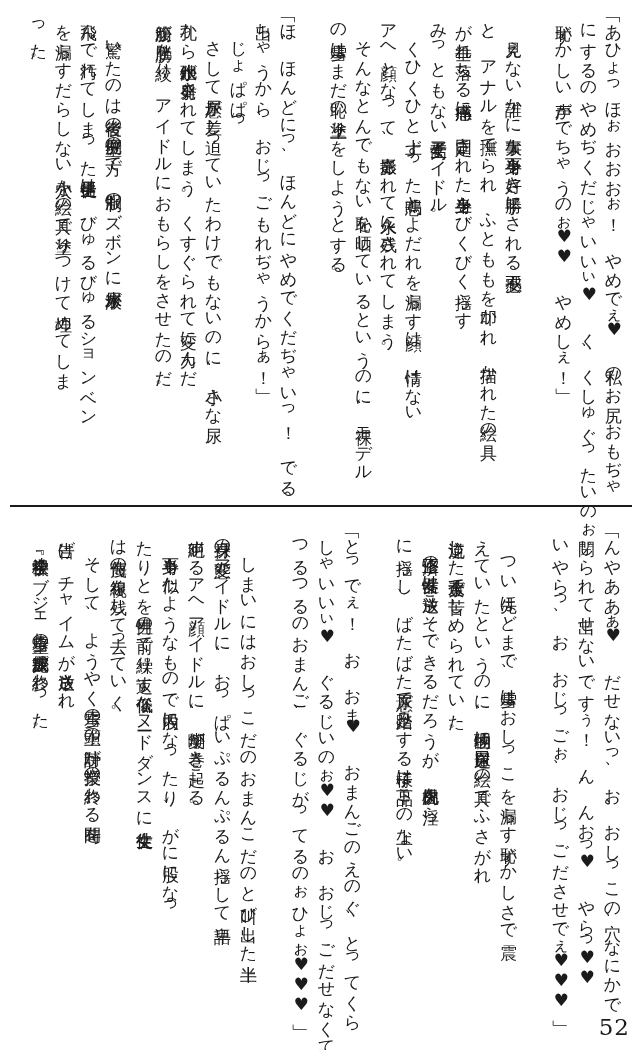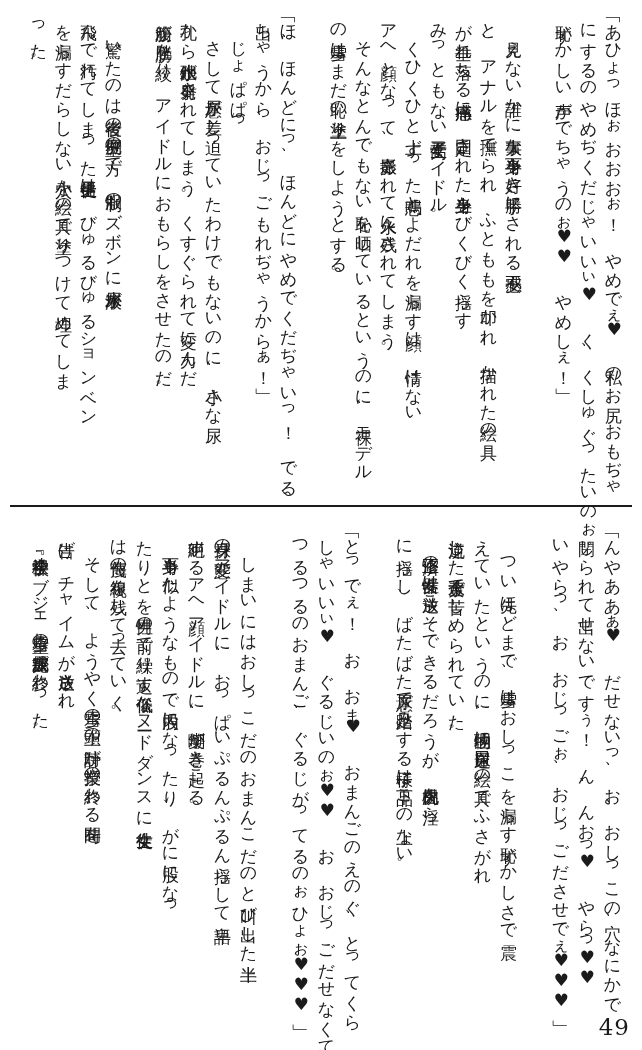--- a/index.html
+++ b/index.html
@@ -75,13 +75,13 @@
   <div class="tl">身裸の変態アイドルに、おっぱいぷるんぷるん揺らして卑語</div>
   <div class="tl">絶叫するアヘ顔アイドルに、嘲笑が巻き起こる。</div>
   <div class="tl">　下半身も似たようなもので内股になったり、がに股になっ</div>
   <div class="tl">たりとを男性の前で繰り返す低俗なヌードダンスに女生徒</div>
   <div class="tl">は侮蔑の視線を残して去っていく。</div>
   <div class="tl">　そして、ようやく雪歩の頭上の時計が授業の終わる時間を</div>
   <div class="tl">告げ、チャイムが放送され。</div>
   <div class="tl">　『全裸学校オブジェ壁雪歩』の完成披露が終わった。</div>
 </div>
 
-<div class="pagenum">49</div>
+<div class="pagenum">52</div>
 
 </body></html>

